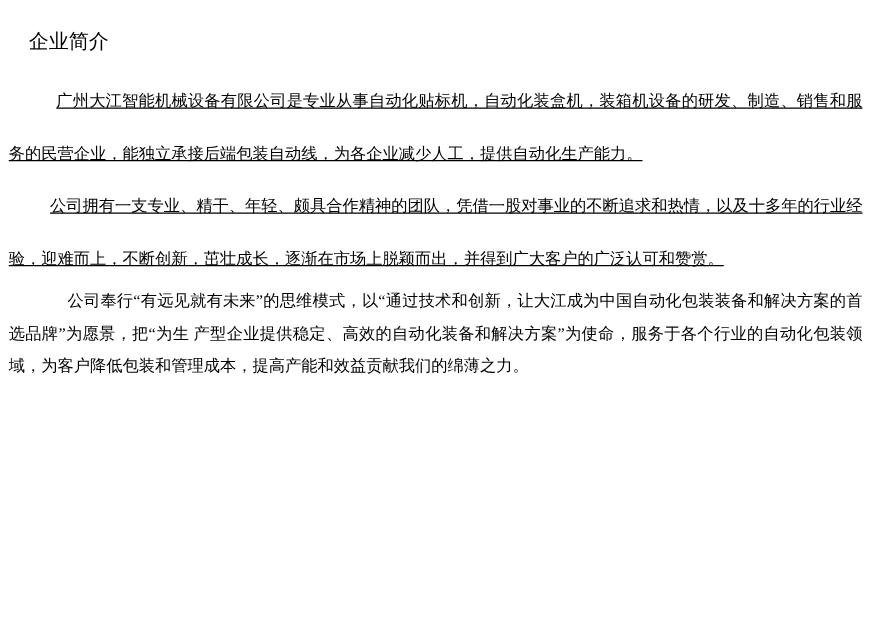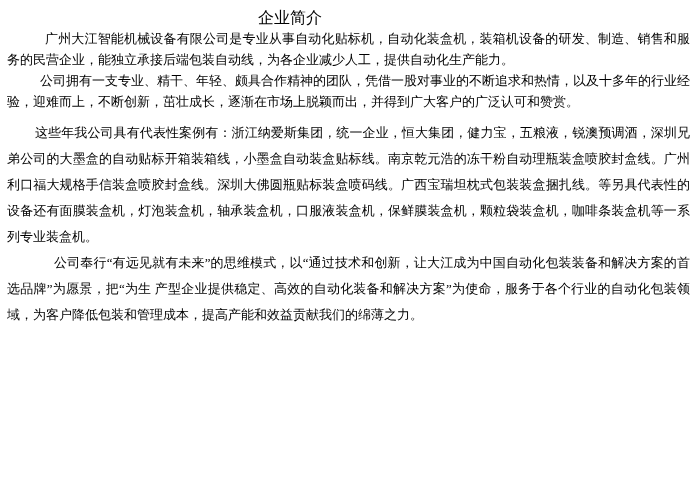--- a/index.html
+++ b/index.html
@@ -15,31 +15,32 @@
     font-size: 13px;
     color: #000000;
   }
   .doc {
     padding: 8px 8px 0 7px;
   }
   .doc-title {
     width: 566px;
     font-size: 16px;
     line-height: 20px;
-    text-align: center;
+    text-align: left;
     font-weight: normal;
-    margin: 0;
+    margin: 16px;
   }
   p {
     margin: 0;
     text-align: justify;
     word-break: break-all;
   }
   .p-loose {
-    line-height: 21px;
+    line-height: 42px;
+    text-decoration: underline;
   }
   .p-tight {
     line-height: 26px;
   }
   .indent-1 { text-indent: 38px; }
   .indent-2 { text-indent: 33px; }
   .indent-3 { text-indent: 28px; }
   .indent-4 { text-indent: 47px; }
   .cases-para { margin-top: 8px; }
 </style>
@@ -47,17 +48,16 @@
 <body>
 
 <div class="doc">
   <h1 class="doc-title">企业简介</h1>
 
   <p class="p-loose indent-1">广州大江智能机械设备有限公司是专业从事自动化贴标机，自动化装盒机，装箱机设备的研发、制造、销售和服务的民营企业，能独立承接后端包装自动线，为各企业减少人工，提供自动化生产能力。</p>
 
   <p class="p-loose indent-2">公司拥有一支专业、精干、年轻、颇具合作精神的团队，凭借一股对事业的不断追求和热情，以及十多年的行业经验，迎难而上，不断创新，茁壮成长，逐渐在市场上脱颖而出，并得到广大客户的广泛认可和赞赏。</p>
 
 
-  <p class="p-tight indent-3 cases-para">这些年我公司具有代表性案例有：浙江纳爱斯集团，统一企业，恒大集团，健力宝，五粮液，锐澳预调酒，深圳兄弟公司的大墨盒的自动贴标开箱装箱线，小墨盒自动装盒贴标线。南京乾元浩的冻干粉自动理瓶装盒喷胶封盒线。广州利口福大规格手信装盒喷胶封盒线。深圳大佛圆瓶贴标装盒喷码线。广西宝瑞坦枕式包装装盒捆扎线。等另具代表性的设备还有面膜装盒机，灯泡装盒机，轴承装盒机，口服液装盒机，保鲜膜装盒机，颗粒袋装盒机，咖啡条装盒机等一系列专业装盒机。</p>
 
   <p class="p-tight indent-4">公司奉行“有远见就有未来”的思维模式，以“通过技术和创新，让大江成为中国自动化包装装备和解决方案的首选品牌”为愿景，把“为生 产型企业提供稳定、高效的自动化装备和解决方案”为使命，服务于各个行业的自动化包装领域，为客户降低包装和管理成本，提高产能和效益贡献我们的绵薄之力。</p>
 
 </div>
 
 </body></html>

